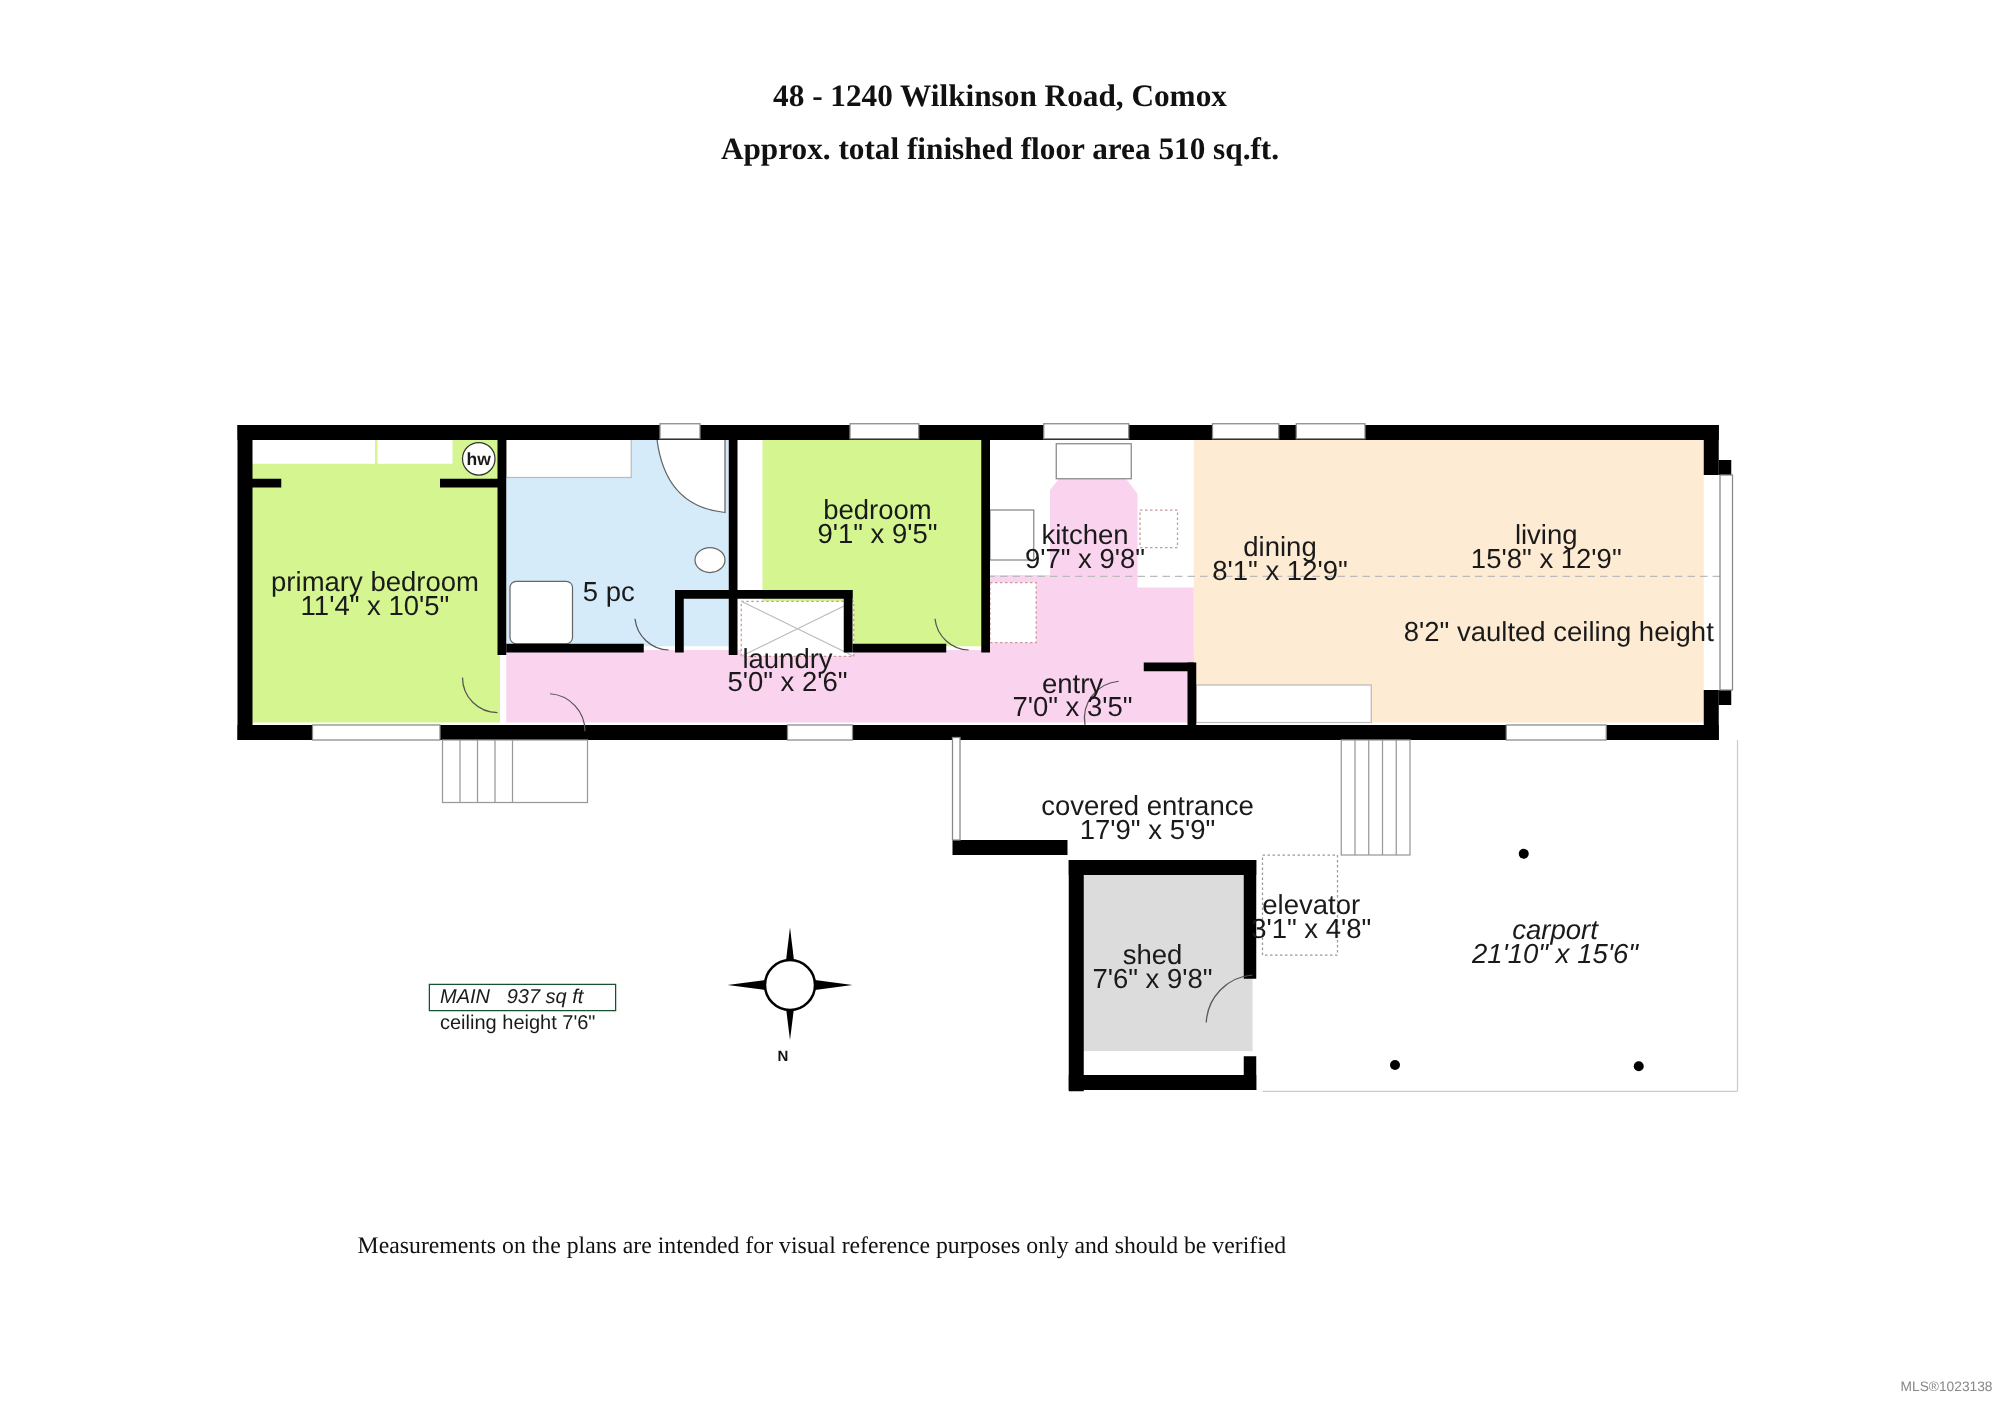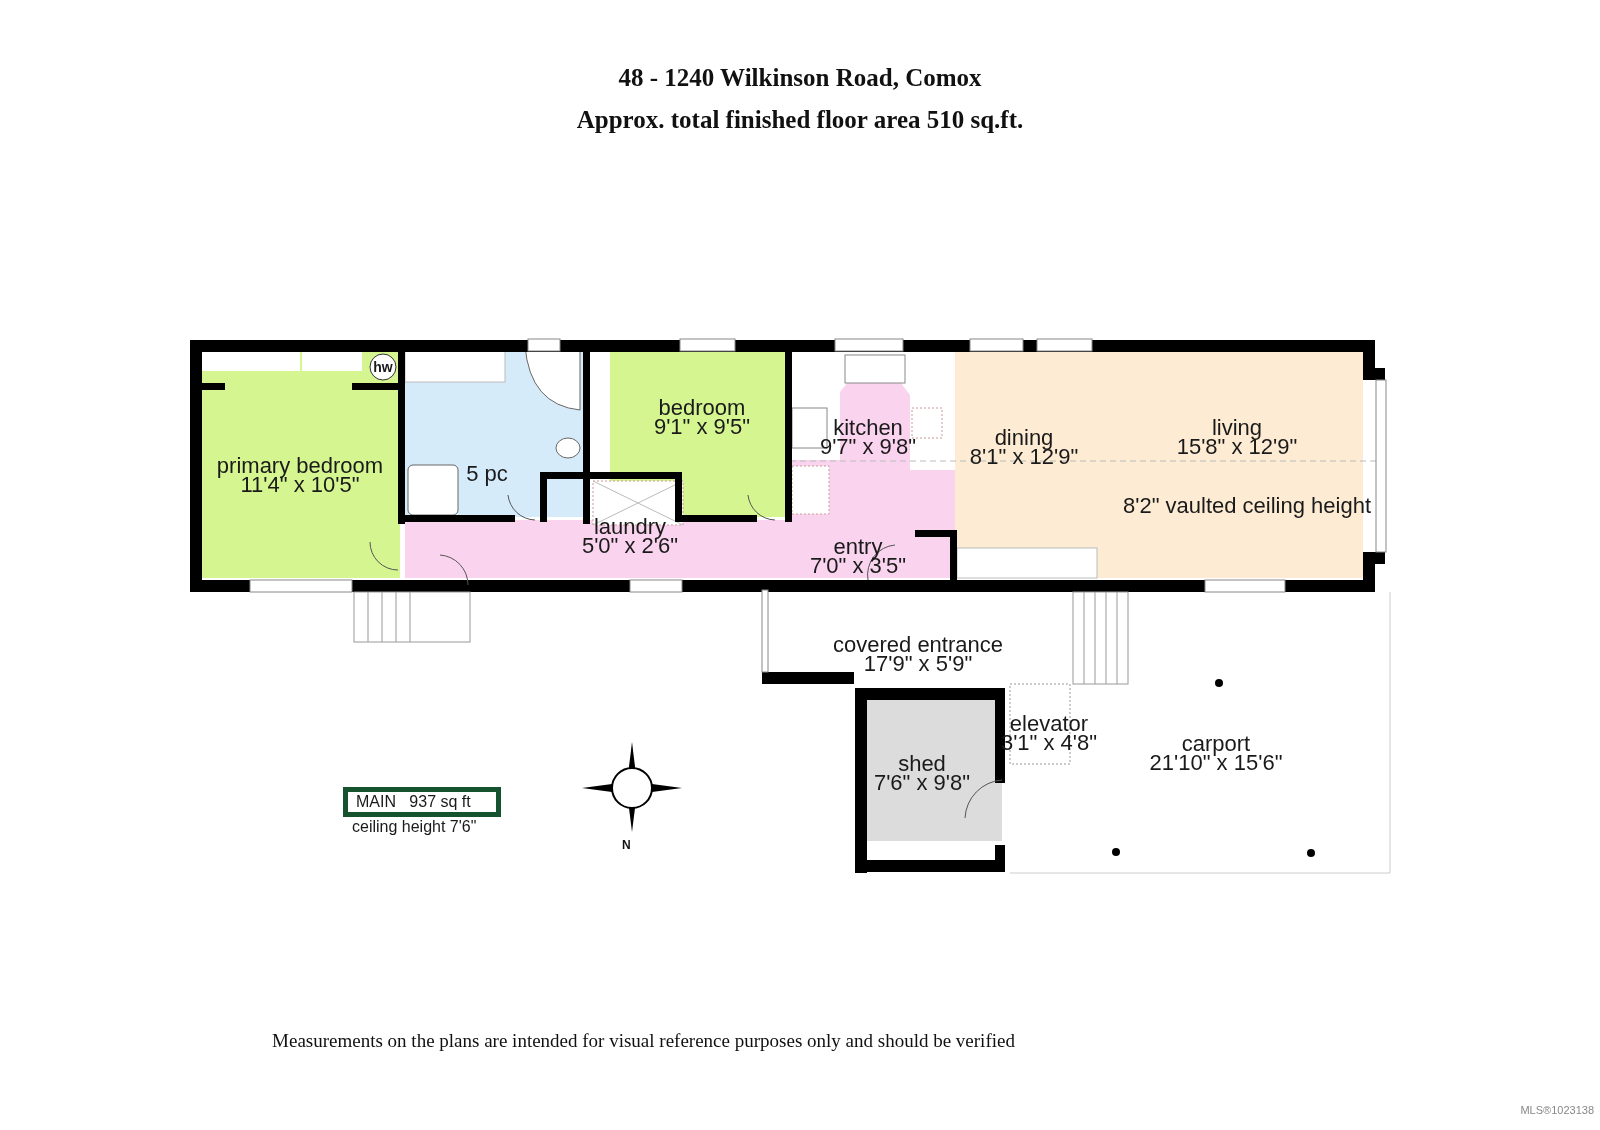--- a/index.html
+++ b/index.html
@@ -3,23 +3,23 @@
 <meta charset="utf-8">
 <style>
   html, body { margin: 0; padding: 0; background: #ffffff; }
   body { width: 1600px; height: 1130px; position: relative; overflow: hidden; font-family: "Liberation Sans", sans-serif; }
   .title { position: absolute; left: 0; width: 1600px; text-align: center; font-family: "Liberation Serif", serif; font-weight: bold; color: #111; font-size: 25px; }
   .t1 { top: 64px; }
   .t2 { top: 106px; }
   svg.plan { position: absolute; left: 0; top: 0; }
   .lbl { position: absolute; text-align: center; font-size: 22px; color: #1a1a1a; line-height: 19px; white-space: nowrap; transform: translateX(-50%); }
   .legend { position: absolute; left: 343px; top: 787px; font-size: 16px; line-height: 20px; color: #1a1a1a; }
-  .legend .box { border: 5px solid #14532d; padding: 0 8px 0 8px; display: inline-block; width: 132px; }
+  .legend .box { border: 1px solid #14532d; padding: 0 8px 0 8px; display: inline-block; width: 132px; font-style: italic; }
   .legend .row2 { padding-left: 9px; }
-  .disclaimer { position: absolute; top: 1030px; left: 0; width: 1287px; text-align: center; font-family: "Liberation Serif", serif; font-size: 19px; color: #111; }
+  .disclaimer { position: absolute; top: 986px; left: 0; width: 1287px; text-align: center; font-family: "Liberation Serif", serif; font-size: 19px; color: #111; padding-left: 14px; }
   .mls { position: absolute; right: 6px; top: 1104px; font-size: 11px; color: #888; }
   .compass-n { position: absolute; left: 622px; top: 838px; font-size: 12px; font-weight: bold; color: #111; }
 </style>
 </head>
 <body>
 
 <div class="title t1">48 - 1240 Wilkinson Road, Comox</div>
 <div class="title t2">Approx. total finished floor area 510 sq.ft.</div>
 
 <svg class="plan" width="1600" height="1130" viewBox="0 0 1600 1130">
@@ -139,21 +139,21 @@
 <div class="lbl" style="left:702px;top:398px;"><span>bedroom</span><br><span>9'1" x 9'5"</span></div>
 <div class="lbl" style="left:868px;top:418px;"><span>kitchen</span><br><span>9'7" x 9'8"</span></div>
 <div class="lbl" style="left:1024px;top:428px;"><span>dining</span><br><span>8'1" x 12'9"</span></div>
 <div class="lbl" style="left:1237px;top:418px;"><span>living</span><br><span>15'8" x 12'9"</span></div>
 <div class="lbl" style="left:1247px;top:496px;">8'2" vaulted ceiling height</div>
 <div class="lbl" style="left:630px;top:517px;text-align:center;"><span>laundry</span><br><span>5'0" x 2'6"</span></div>
 <div class="lbl" style="left:858px;top:537px;"><span>entry</span><br><span>7'0" x 3'5"</span></div>
 <div class="lbl" style="left:918px;top:635px;"><span>covered entrance</span><br><span>17'9" x 5'9"</span></div>
 <div class="lbl" style="left:1049px;top:714px;"><span>elevator</span><br><span>3'1" x 4'8"</span></div>
 <div class="lbl" style="left:922px;top:754px;"><span>shed</span><br><span>7'6" x 9'8"</span></div>
-<div class="lbl" style="left:1216px;top:734px;"><span>carport</span><br><span>21'10" x 15'6"</span></div>
+<div class="lbl" style="left:1244px;top:734px;font-style:italic;"><span>carport</span><br><span>21'10" x 15'6"</span></div>
 
 <div class="legend">
   <div class="box" style="white-space:pre;">MAIN   937 sq ft</div>
   <div class="row2">ceiling height 7'6"</div>
 </div>
 <div class="compass-n">N</div>
 
 <div class="disclaimer">Measurements on the plans are intended for visual reference purposes only and should be verified</div>
 <div class="mls">MLS®1023138</div>
 

